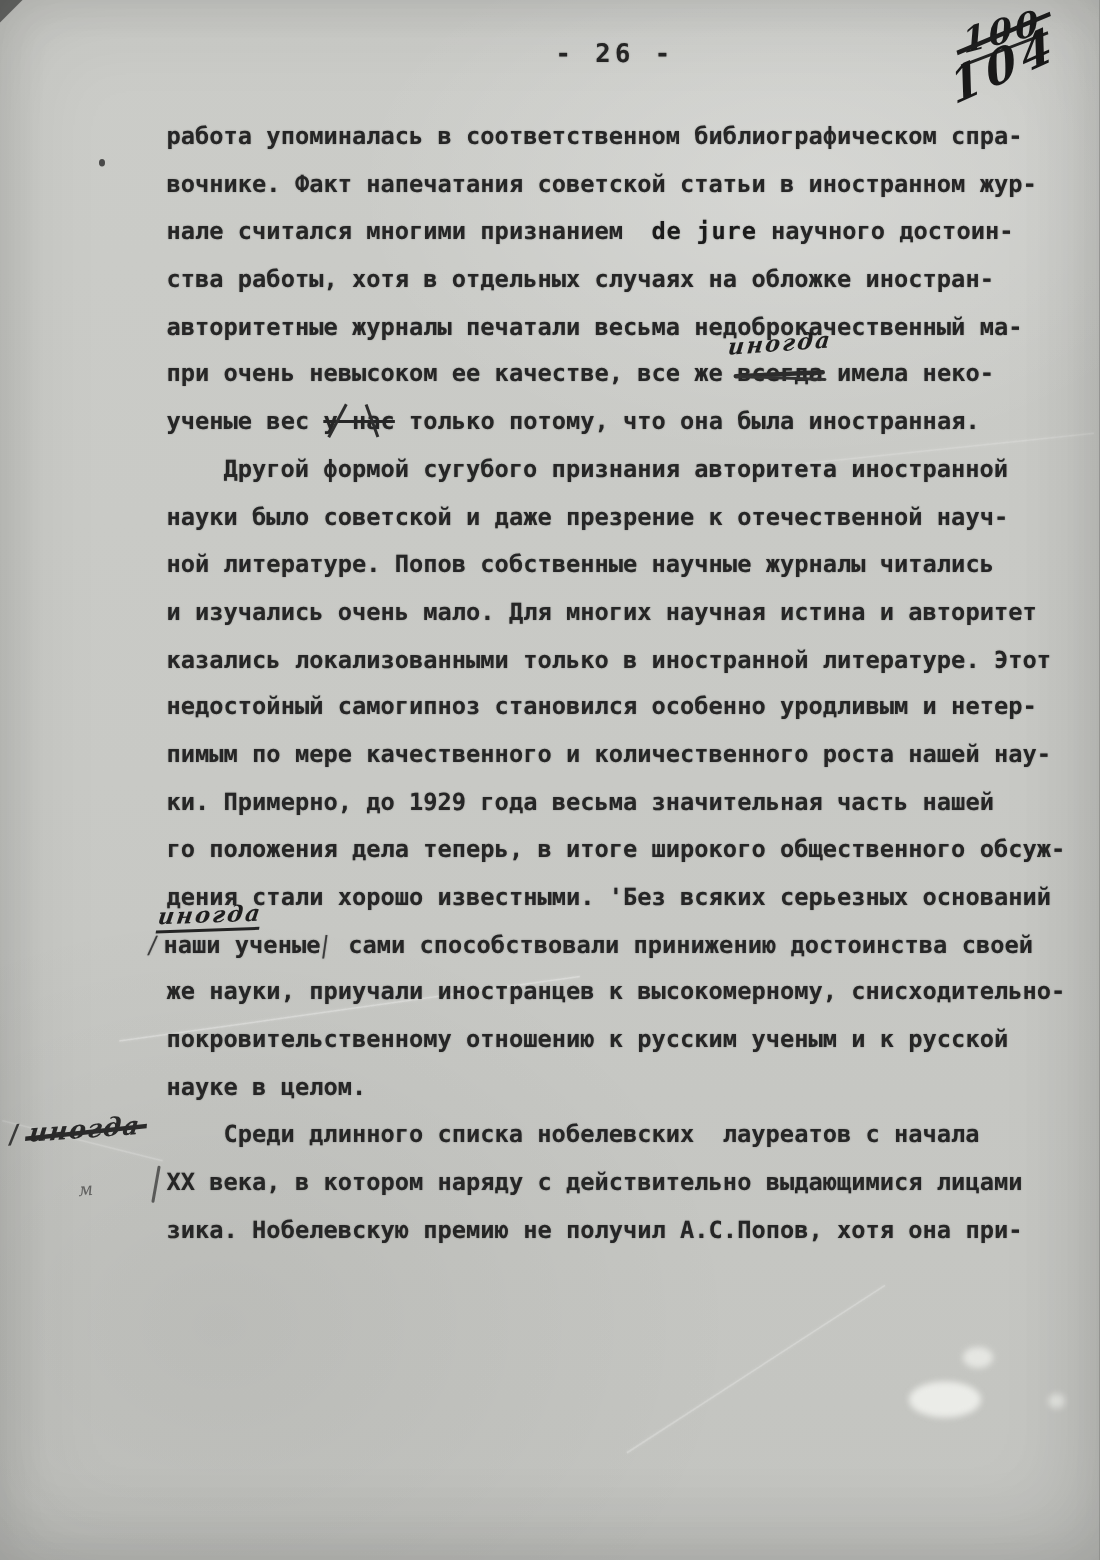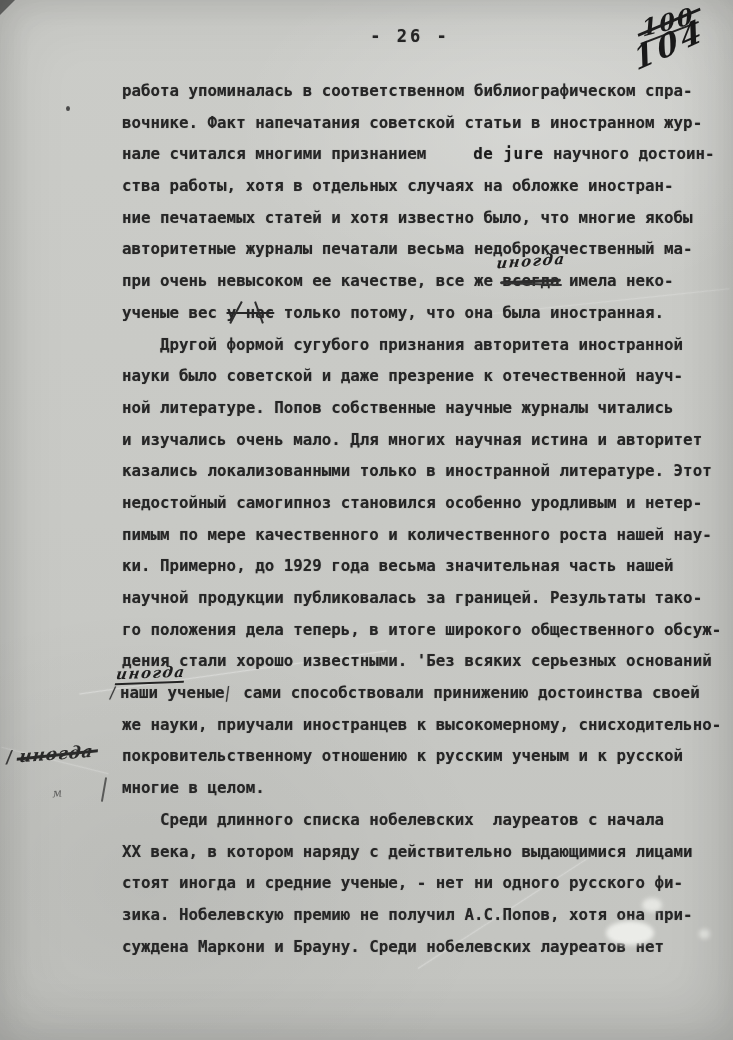--- a/index.html
+++ b/index.html
@@ -14,32 +14,32 @@
       linear-gradient(180deg, #cbccc8 0%, #c8c9c5 50%, #c3c4c0 100%);
     font-family:"DejaVu Sans Mono", monospace;
   }
   .vignette {
     position:absolute; inset:0; pointer-events:none;
     box-shadow: inset 0 0 70px rgba(0,0,0,0.10), inset -10px -18px 50px rgba(0,0,0,0.07), inset 6px 4px 30px rgba(0,0,0,0.05);
   }
 
   
   .textblock {
-    position:absolute; left:122px; top:75px; width:605px;
+    position:absolute; left:111px; top:75px; width:605px;
     color:#262626;
   }
   .line {
     height:31.7px; line-height:31.7px;
     font-size:15.8px; font-weight:bold;
     white-space:pre;
     text-shadow:0 0 1px rgba(35,35,35,0.45);
   }
   .line.indent { padding-left:38px; }
   .seg { position:relative; }
-  .seg-latin { font-weight:bold; color:#1b1b1b; letter-spacing:0.5px;margin-left:28px; }
+  .seg-latin { font-weight:bold; color:#1b1b1b; letter-spacing:0.5px; }
 
   
   .seg-strike_scribble::before {
     content:""; position:absolute; left:-2px; right:-2px; top:46%; height:3px;
     background:#2c2c2c; transform:rotate(-2.5deg); border-radius:2px;
   }
   .seg-strike_scribble::after {
     content:""; position:absolute; left:-1px; right:-3px; top:60%; height:2px;
     background:#333; transform:rotate(2deg); border-radius:2px;
   }
@@ -160,44 +160,40 @@
   <div class="corner-notes">
     <span class="num-struck">100</span>
     <span class="num-main">104</span>
   </div>
 
   <div class="textblock" id="textblock">
       <div class="line"><span class="seg seg-normal">работа упоминалась в соответственном библиографическом спра-</span></div>
       <div class="line"><span class="seg seg-normal">вочнике. Факт напечатания советской статьи в иностранном жур-</span></div>
       <div class="line"><span class="seg seg-normal">нале считался многими признанием  </span><span class="seg seg-latin">de jure</span><span class="seg seg-normal"> научного достоин-</span></div>
       <div class="line"><span class="seg seg-normal">ства работы, хотя в отдельных случаях на обложке иностран-</span></div>
-      <div class="line"><span class="seg seg-normal">ние печатаемых статей и хотя известно было, что многие якобы</span></div>
       <div class="line"><span class="seg seg-normal">авторитетные журналы печатали весьма недоброкачественный ма-</span></div>
       <div class="line"><span class="seg seg-normal">при очень невысоком ее качестве, все же </span><span class="seg seg-strike_scribble">всегда<span class="ins pos-center">иногда</span></span><span class="seg seg-normal"> имела неко-</span></div>
       <div class="line"><span class="seg seg-normal">ученые вес </span><span class="seg seg-strike_slash">у нас</span><span class="seg seg-normal"> только потому, что она была иностранная.</span></div>
       <div class="line indent"><span class="seg seg-normal">Другой формой сугубого признания авторитета иностранной</span></div>
       <div class="line"><span class="seg seg-normal">науки было советской и даже презрение к отечественной науч-</span></div>
       <div class="line"><span class="seg seg-normal">ной литературе. Попов собственные научные журналы читались</span></div>
       <div class="line"><span class="seg seg-normal">и изучались очень мало. Для многих научная истина и авторитет</span></div>
       <div class="line"><span class="seg seg-normal">казались локализованными только в иностранной литературе. Этот</span></div>
       <div class="line"><span class="seg seg-normal">недостойный самогипноз становился особенно уродливым и нетер-</span></div>
       <div class="line"><span class="seg seg-normal">пимым по мере качественного и количественного роста нашей нау-</span></div>
       <div class="line"><span class="seg seg-normal">ки. Примерно, до 1929 года весьма значительная часть нашей</span></div>
-      <div class="line"><span class="seg seg-normal">научной продукции публиковалась за границей. Результаты тако-</span></div>
       <div class="line"><span class="seg seg-normal">го положения дела теперь, в итоге широкого общественного обсуж-</span></div>
       <div class="line"><span class="seg seg-normal">дения стали хорошо известными. 'Без всяких серьезных оснований</span></div>
       <div class="line"><span class="seg seg-pencil_mark_lead">/</span><span class="seg seg-normal">наши ученые<span class="ins pos-left ins-underline">иногда</span></span><span class="seg seg-pencil_mark">|</span><span class="seg seg-normal"> сами способствовали принижению достоинства своей</span></div>
       <div class="line"><span class="seg seg-normal">же науки, приучали иностранцев к высокомерному, снисходительно-</span></div>
       <div class="line"><span class="seg seg-normal">покровительственному отношению к русским ученым и к русской</span></div>
-      <div class="line"><span class="seg seg-normal">многие в целом.</span></div>
+      <div class="line"><span class="seg seg-normal">науке в целом.</span></div>
       <div class="line indent"><span class="seg seg-normal">Среди длинного списка нобелевских  лауреатов с начала</span></div>
       <div class="line"><span class="seg seg-normal">XX века, в котором наряду с действительно выдающимися лицами</span></div>
-      <div class="line"><span class="seg seg-normal">стоят иногда и средние ученые, - нет ни одного русского фи-</span></div>
       <div class="line"><span class="seg seg-normal">зика. Нобелевскую премию не получил А.С.Попов, хотя она при-</span></div>
-      <div class="line"><span class="seg seg-normal">суждена Маркони и Брауну. Среди нобелевских лауреатов нет</span></div>
     </div>
 
   <div class="blob b1"></div>
   <div class="blob b2"></div>
   <div class="blob b3"></div>
 
   <div class="margin-note">
     <span class="bar">/</span><span class="word">иногда</span>
   </div>
   <div class="margin-small-mark">м</div>

